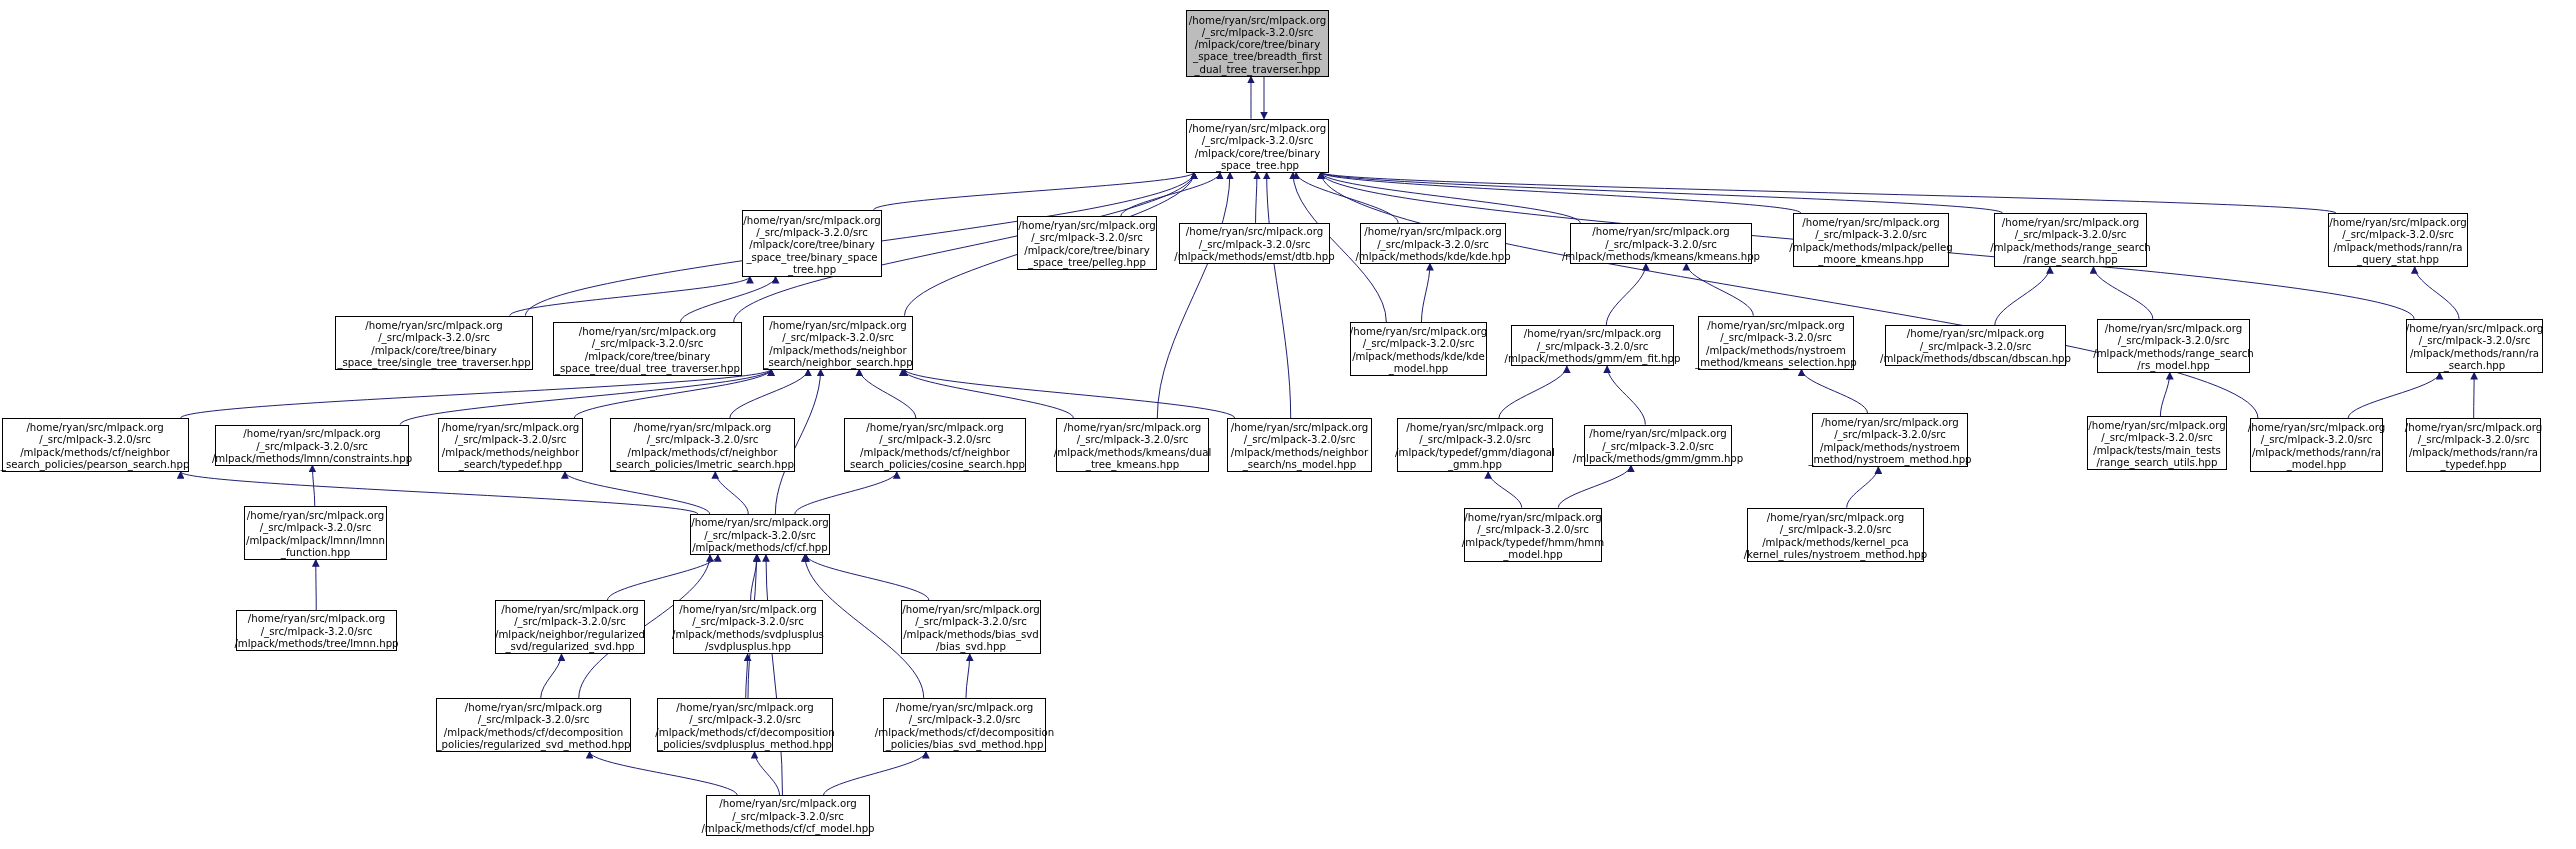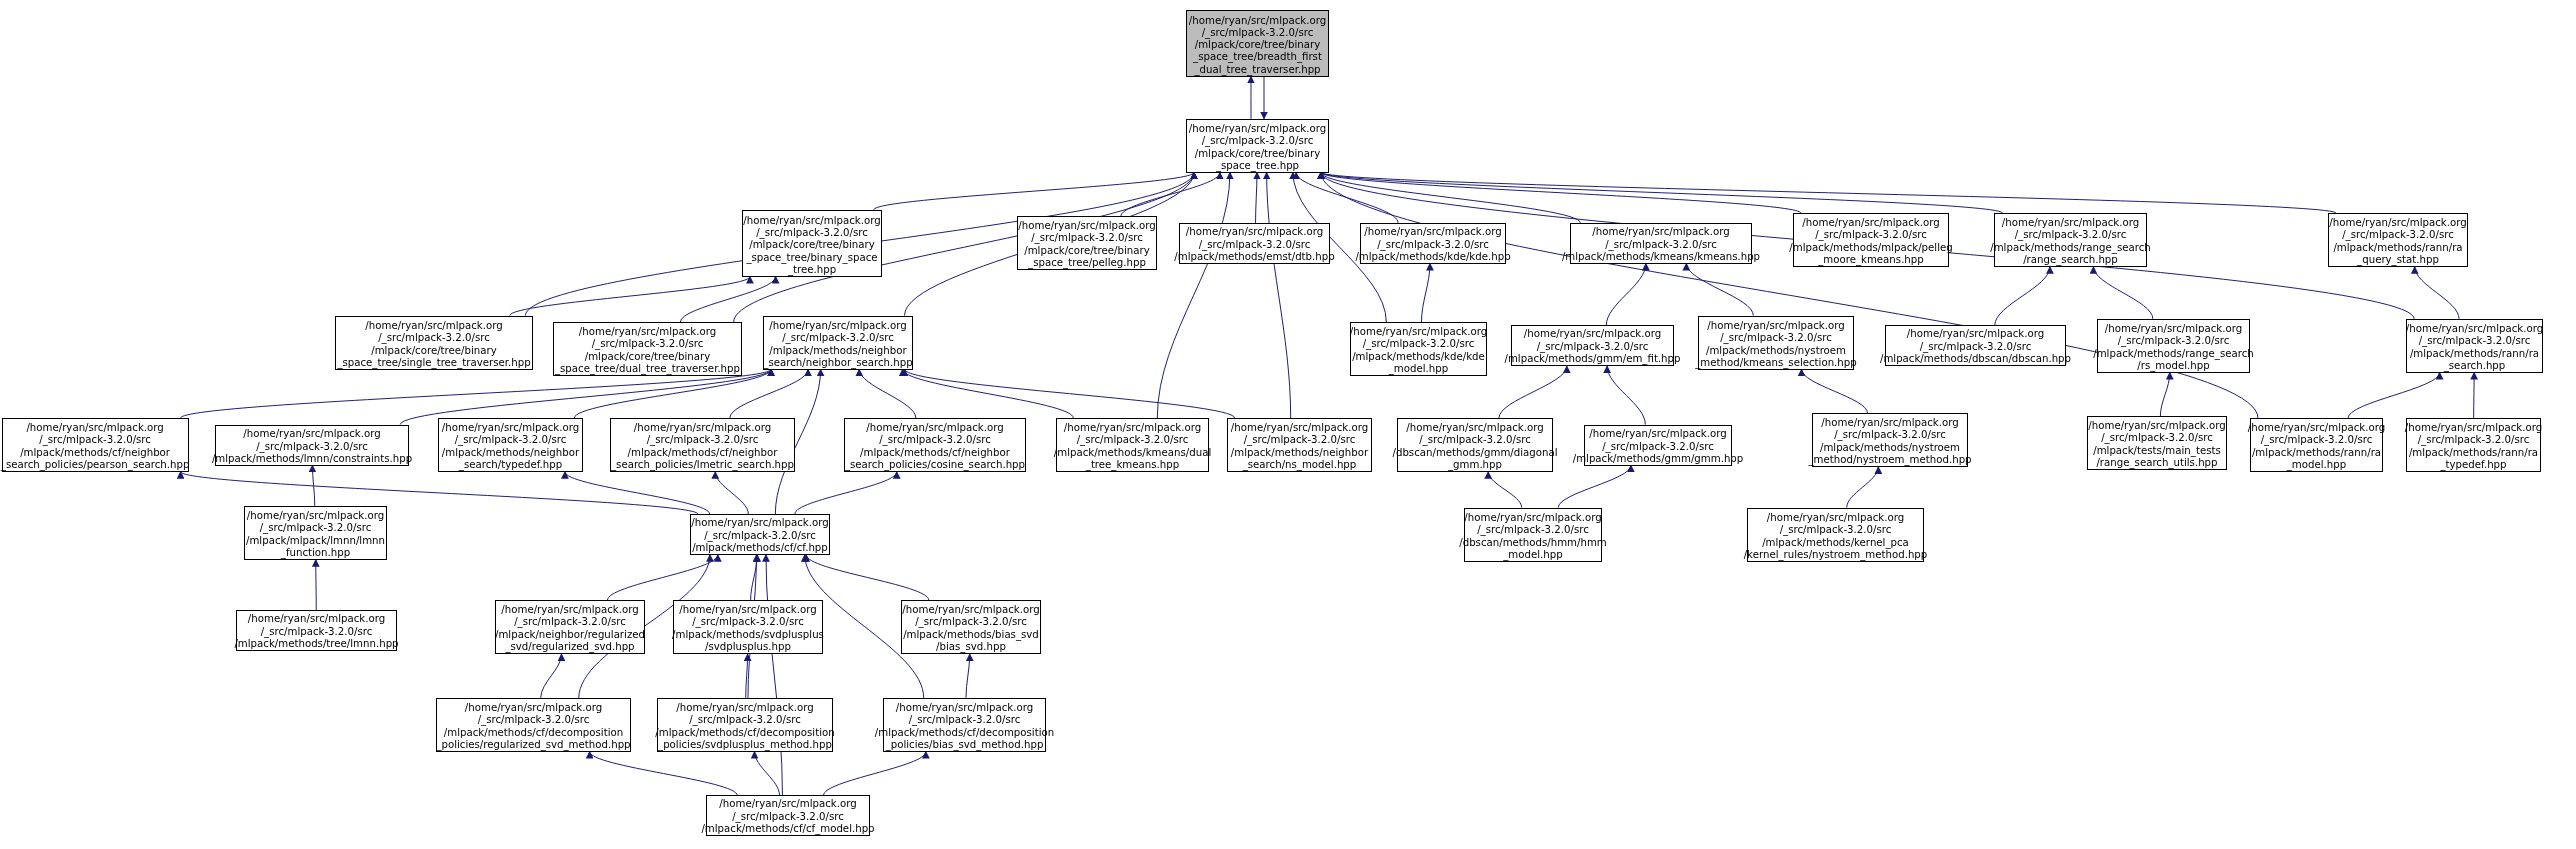--- a/index.html
+++ b/index.html
@@ -235,21 +235,21 @@
     </div>
     <div class="node" style="left: 1227px; top: 418px; width: 145px; height: 54px;">
       <div class="node-line">/home/ryan/src/mlpack.org</div>
       <div class="node-line">/_src/mlpack-3.2.0/src</div>
       <div class="node-line">/mlpack/methods/neighbor</div>
       <div class="node-line">_search/ns_model.hpp</div>
     </div>
     <div class="node" style="left: 1397px; top: 418px; width: 156px; height: 54px;">
       <div class="node-line">/home/ryan/src/mlpack.org</div>
       <div class="node-line">/_src/mlpack-3.2.0/src</div>
-      <div class="node-line">/dbscan/methods/gmm/diagonal</div>
+      <div class="node-line">/mlpack/typedef/gmm/diagonal</div>
       <div class="node-line">_gmm.hpp</div>
     </div>
     <div class="node" style="left: 1584px; top: 425px; width: 148px; height: 41px;">
       <div class="node-line">/home/ryan/src/mlpack.org</div>
       <div class="node-line">/_src/mlpack-3.2.0/src</div>
       <div class="node-line">/mlpack/methods/gmm/gmm.hpp</div>
     </div>
     <div class="node" style="left: 1812px; top: 413px; width: 156px; height: 54px;">
       <div class="node-line">/home/ryan/src/mlpack.org</div>
       <div class="node-line">/_src/mlpack-3.2.0/src</div>
@@ -281,21 +281,21 @@
       <div class="node-line">_function.hpp</div>
     </div>
     <div class="node" style="left: 690px; top: 514px; width: 140px; height: 41px;">
       <div class="node-line">/home/ryan/src/mlpack.org</div>
       <div class="node-line">/_src/mlpack-3.2.0/src</div>
       <div class="node-line">/mlpack/methods/cf/cf.hpp</div>
     </div>
     <div class="node" style="left: 1464px; top: 508px; width: 138px; height: 54px;">
       <div class="node-line">/home/ryan/src/mlpack.org</div>
       <div class="node-line">/_src/mlpack-3.2.0/src</div>
-      <div class="node-line">/dbscan/methods/hmm/hmm</div>
+      <div class="node-line">/mlpack/typedef/hmm/hmm</div>
       <div class="node-line">_model.hpp</div>
     </div>
     <div class="node" style="left: 1747px; top: 508px; width: 177px; height: 54px;">
       <div class="node-line">/home/ryan/src/mlpack.org</div>
       <div class="node-line">/_src/mlpack-3.2.0/src</div>
       <div class="node-line">/mlpack/methods/kernel_pca</div>
       <div class="node-line">/kernel_rules/nystroem_method.hpp</div>
     </div>
     <div class="node" style="left: 236px; top: 610px; width: 161px; height: 41px;">
       <div class="node-line">/home/ryan/src/mlpack.org</div>

